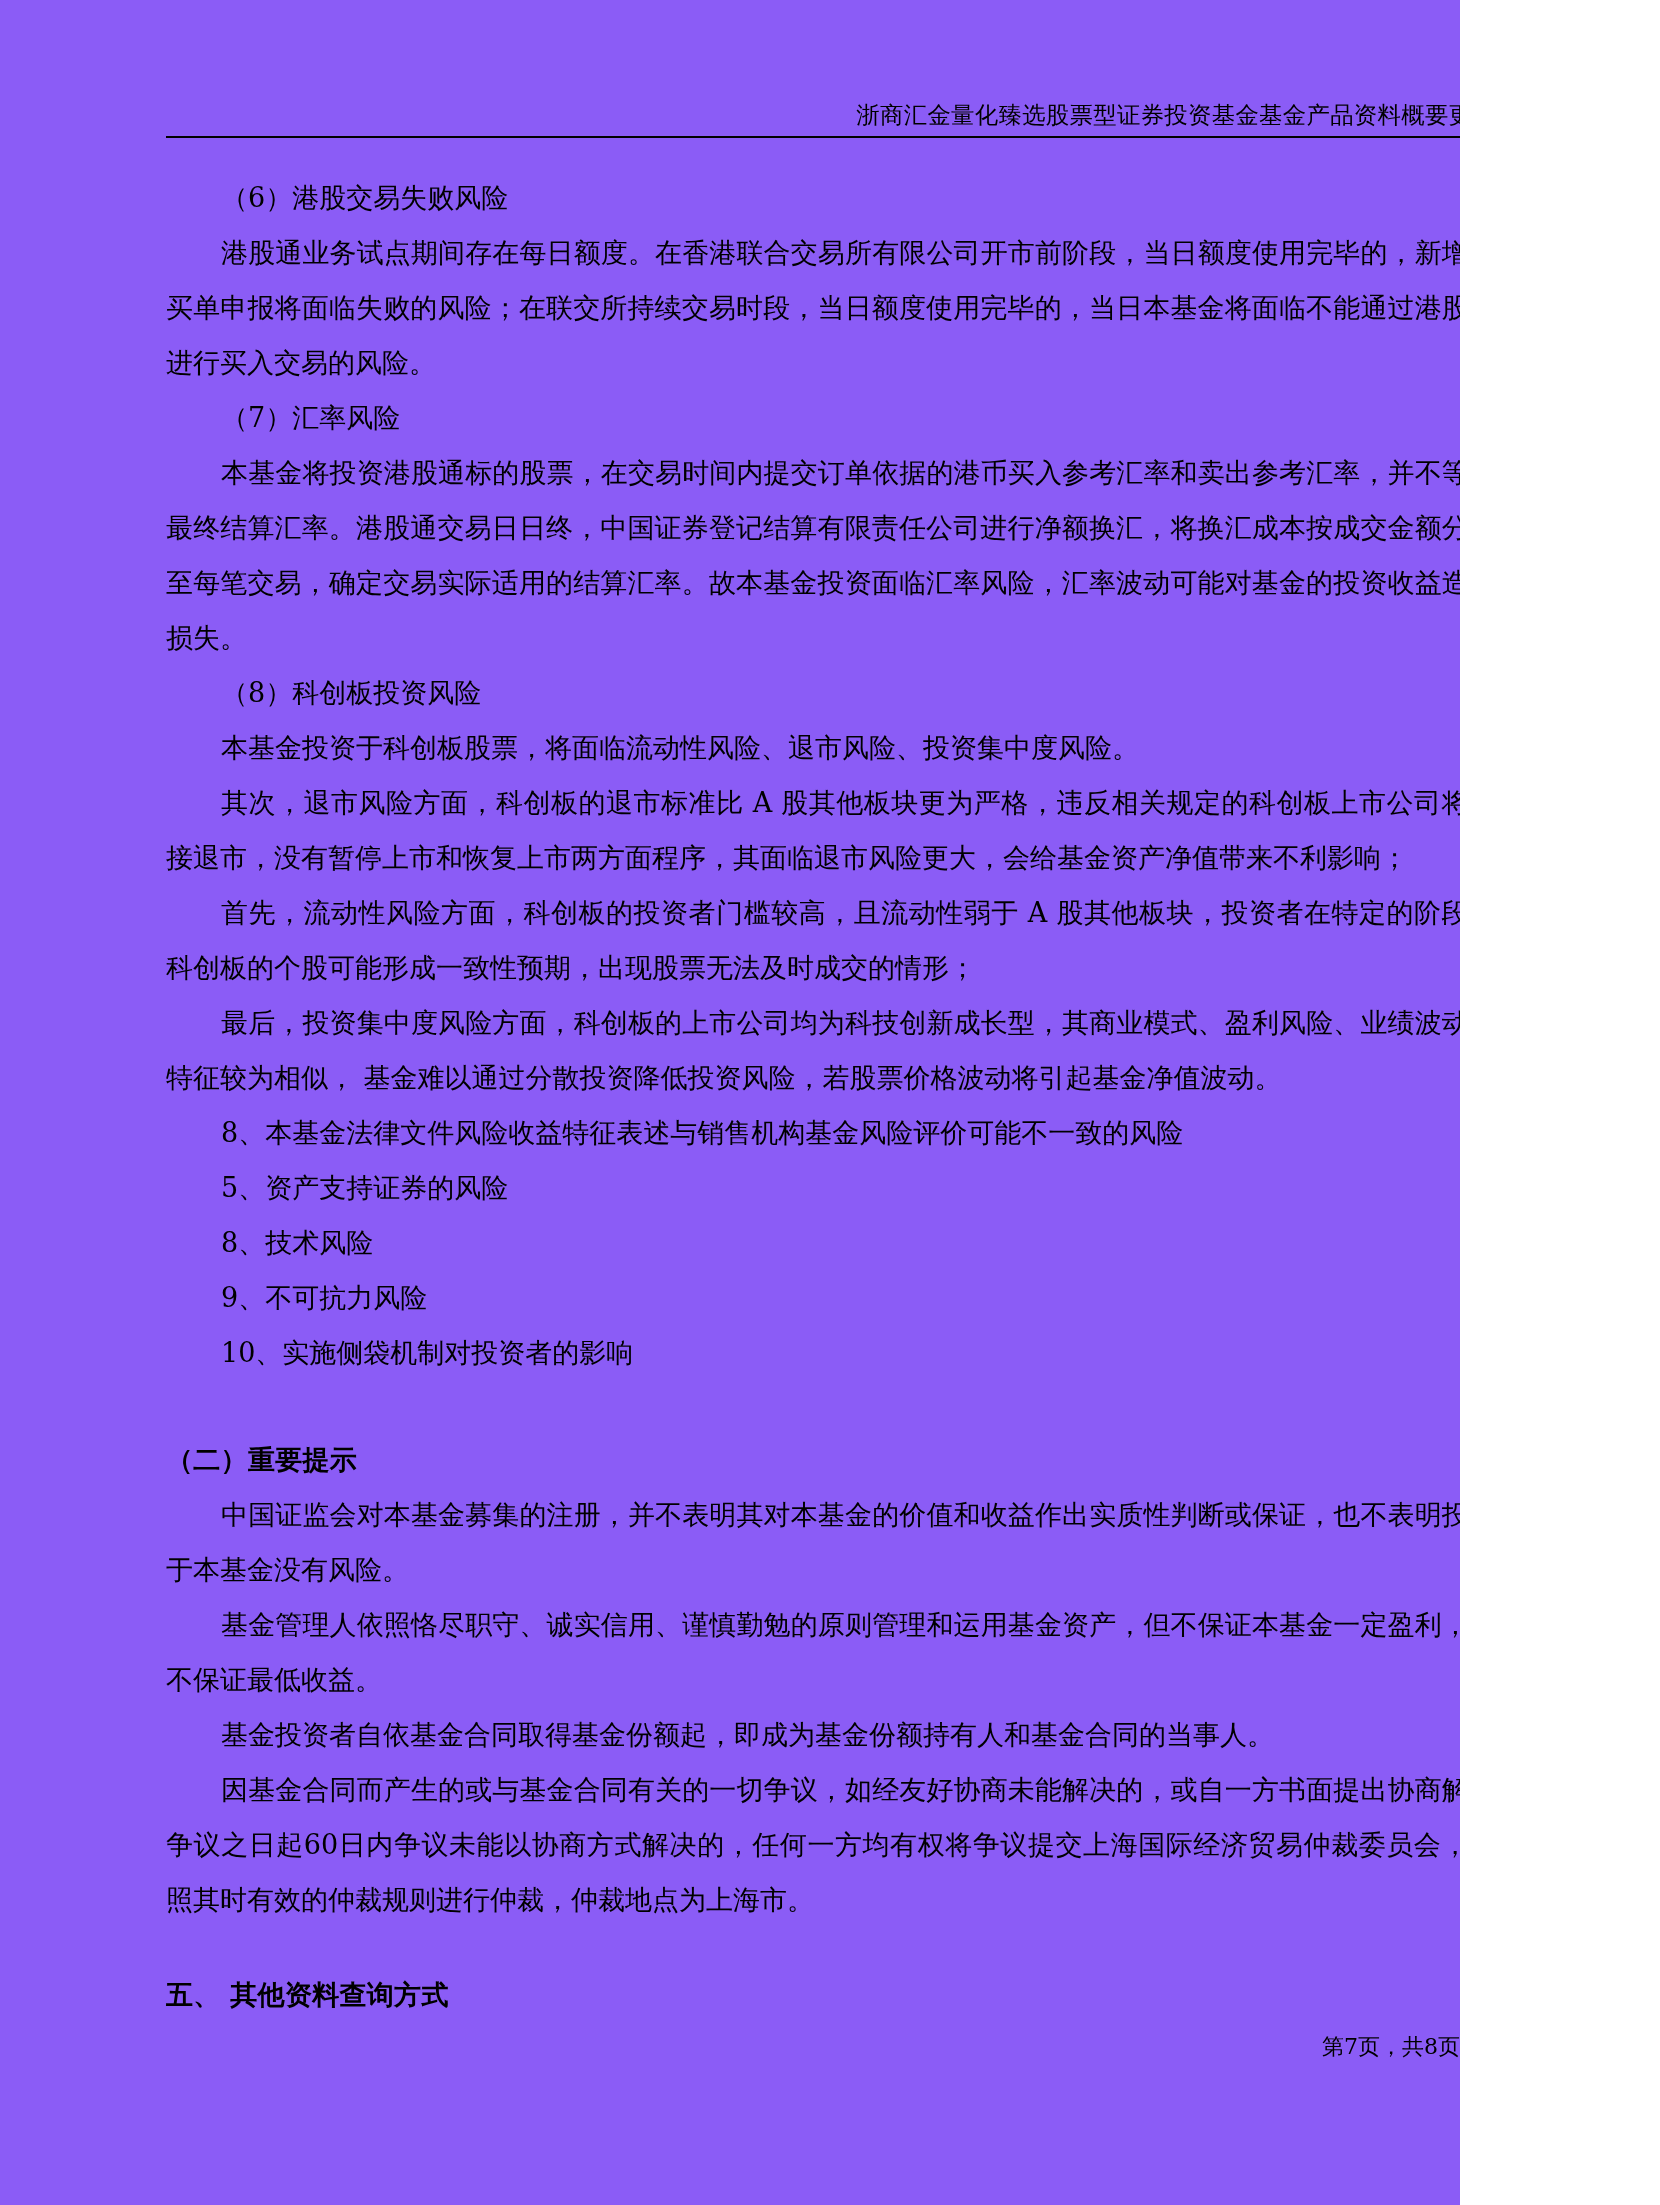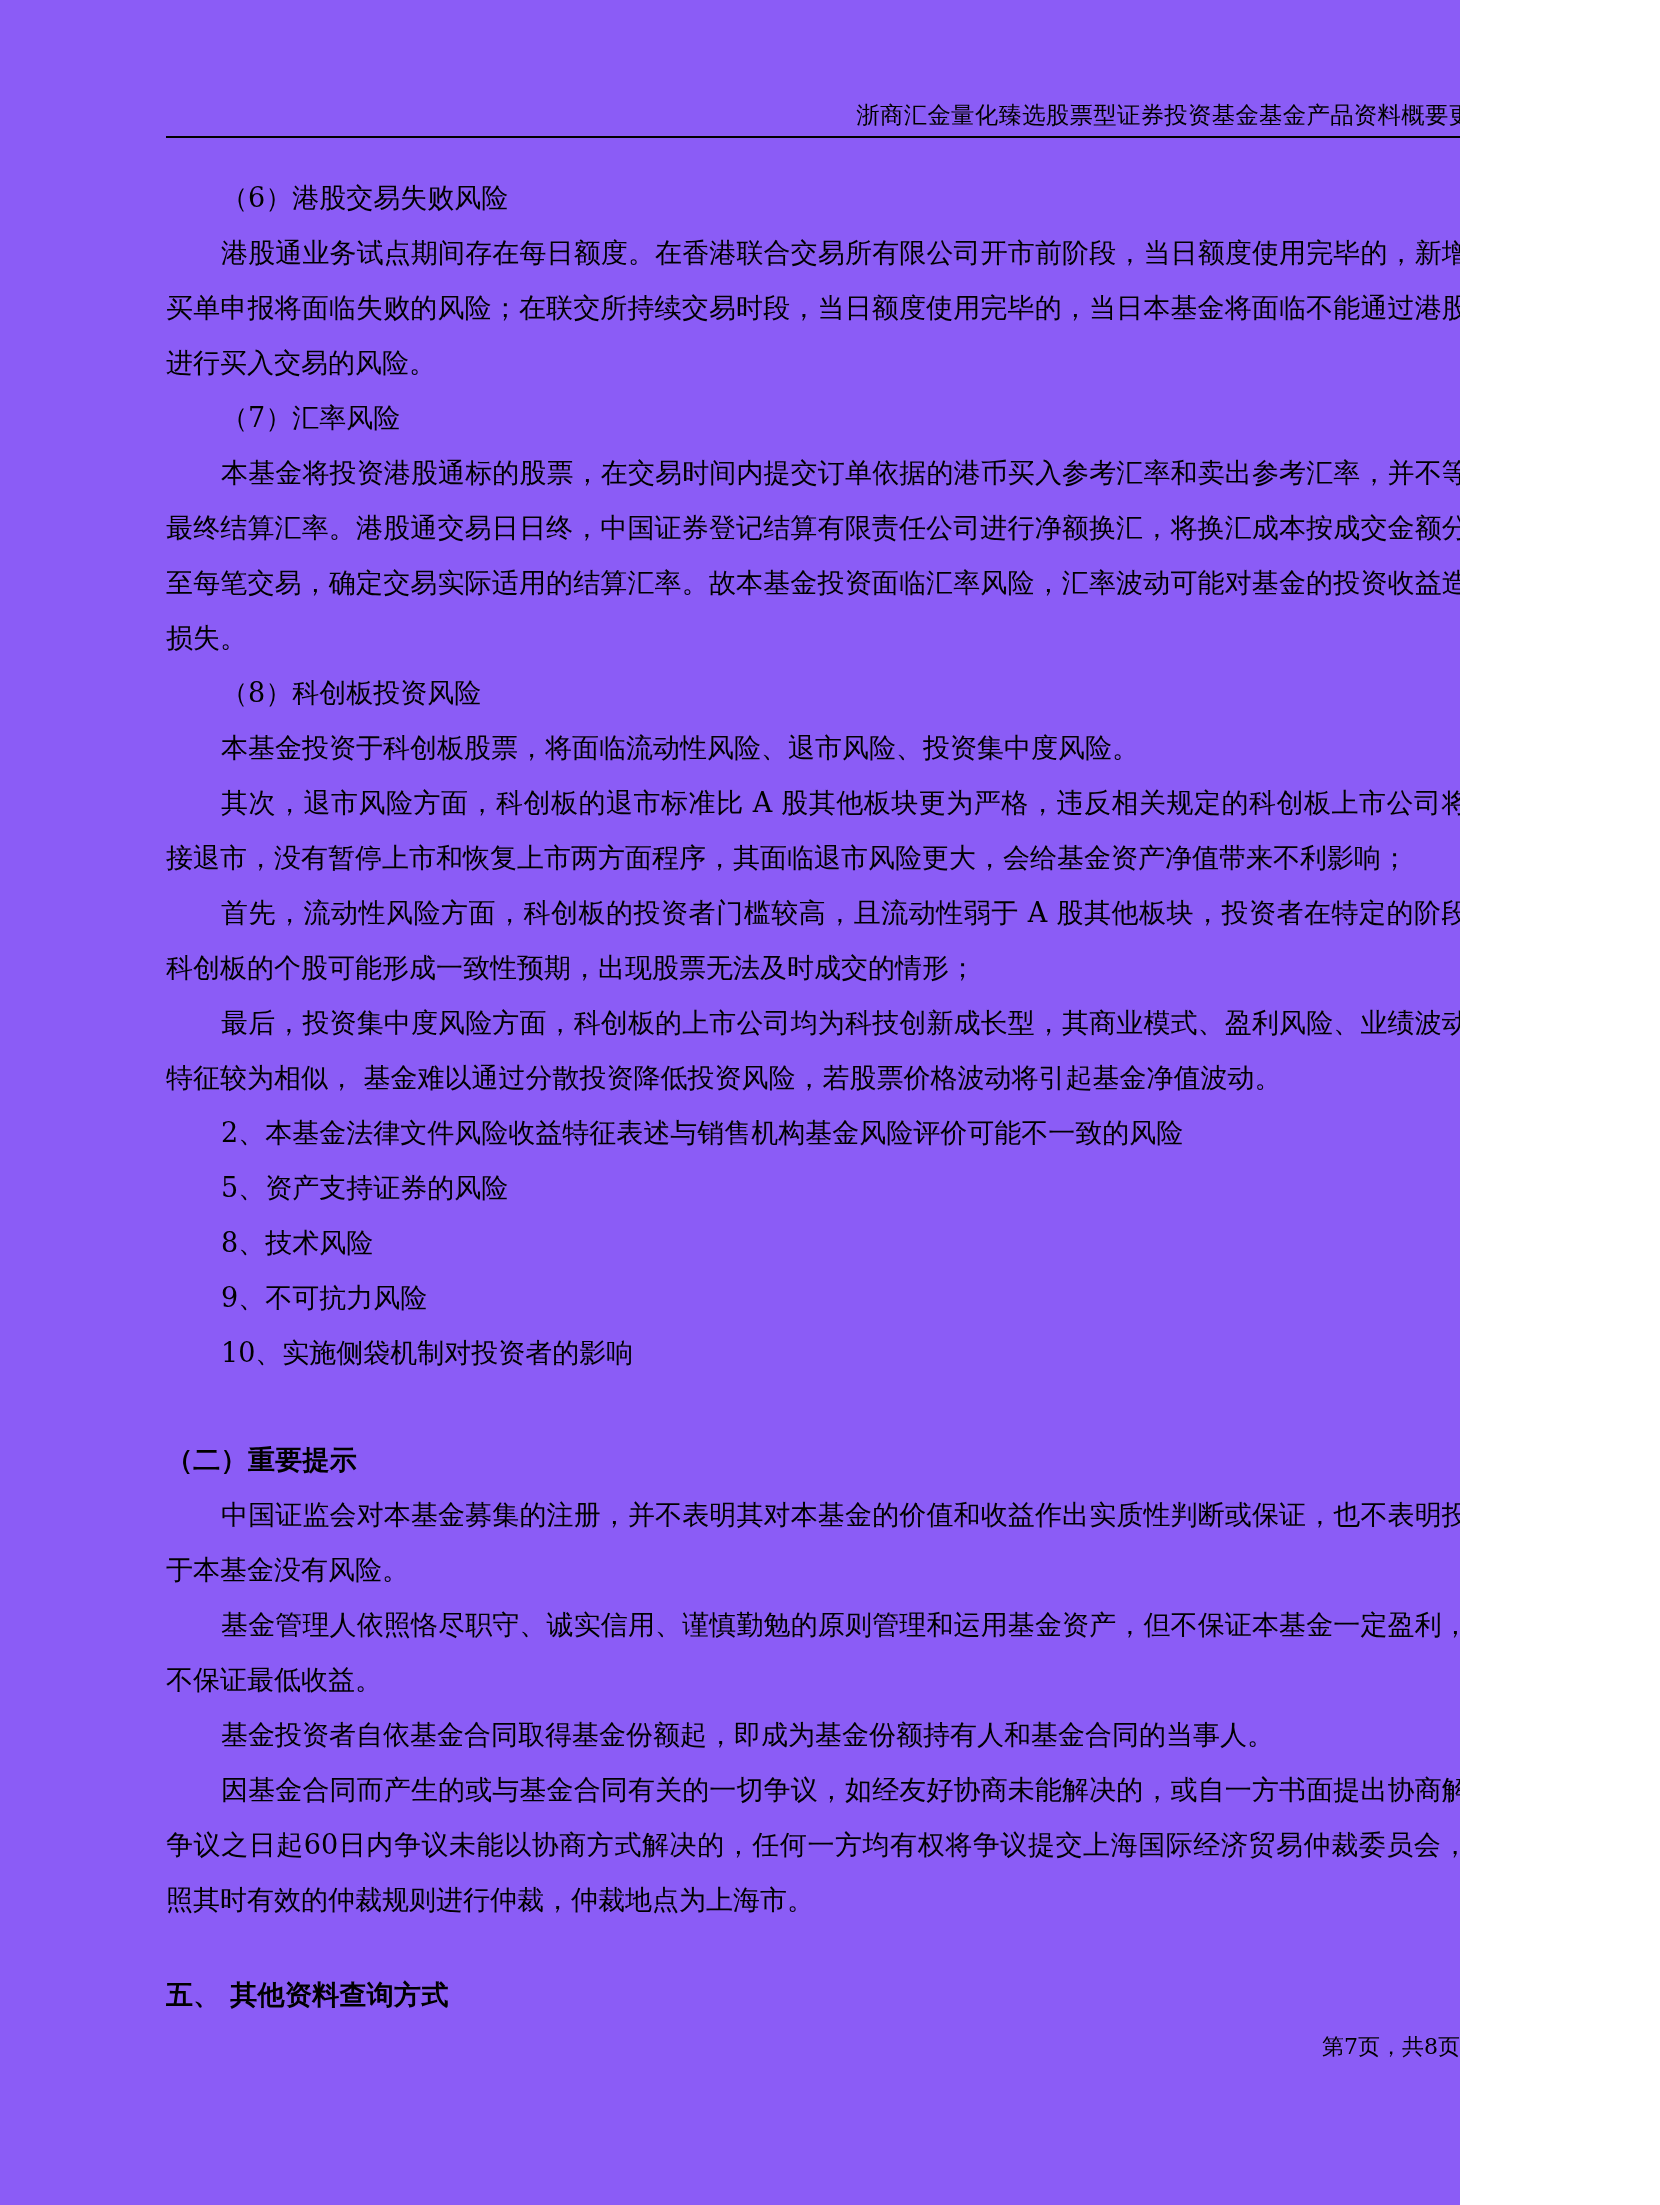--- a/index.html
+++ b/index.html
@@ -117,21 +117,21 @@
     <p class="listitem">（8）科创板投资风险</p>
 
     <p class="para">本基金投资于科创板股票，将面临流动性风险、退市风险、投资集中度风险。</p>
 
     <p class="para">其次，退市风险方面，科创板的退市标准比 A 股其他板块更为严格，违反相关规定的科创板上市公司将直接退市，没有暂停上市和恢复上市两方面程序，其面临退市风险更大，会给基金资产净值带来不利影响；</p>
 
     <p class="para">首先，流动性风险方面，科创板的投资者门槛较高，且流动性弱于 A 股其他板块，投资者在特定的阶段对科创板的个股可能形成一致性预期，出现股票无法及时成交的情形；</p>
 
     <p class="para">最后，投资集中度风险方面，科创板的上市公司均为科技创新成长型，其商业模式、盈利风险、业绩波动等特征较为相似， 基金难以通过分散投资降低投资风险，若股票价格波动将引起基金净值波动。</p>
 
-    <p class="listitem">2、本基金法律文件风险收益特征表述与销售机构基金风险评价可能不一致的风险</p>
+    <p class="listitem">8、本基金法律文件风险收益特征表述与销售机构基金风险评价可能不一致的风险</p>
     <p class="listitem">5、资产支持证券的风险</p>
     <p class="listitem">8、技术风险</p>
     <p class="listitem">9、不可抗力风险</p>
     <p class="listitem">10、实施侧袋机制对投资者的影响</p>
 
     <div class="gap-lg"></div>
 
     <h2 class="section-heading">（二）重要提示</h2>
 
     <p class="para">中国证监会对本基金募集的注册，并不表明其对本基金的价值和收益作出实质性判断或保证，也不表明投资于本基金没有风险。</p>

